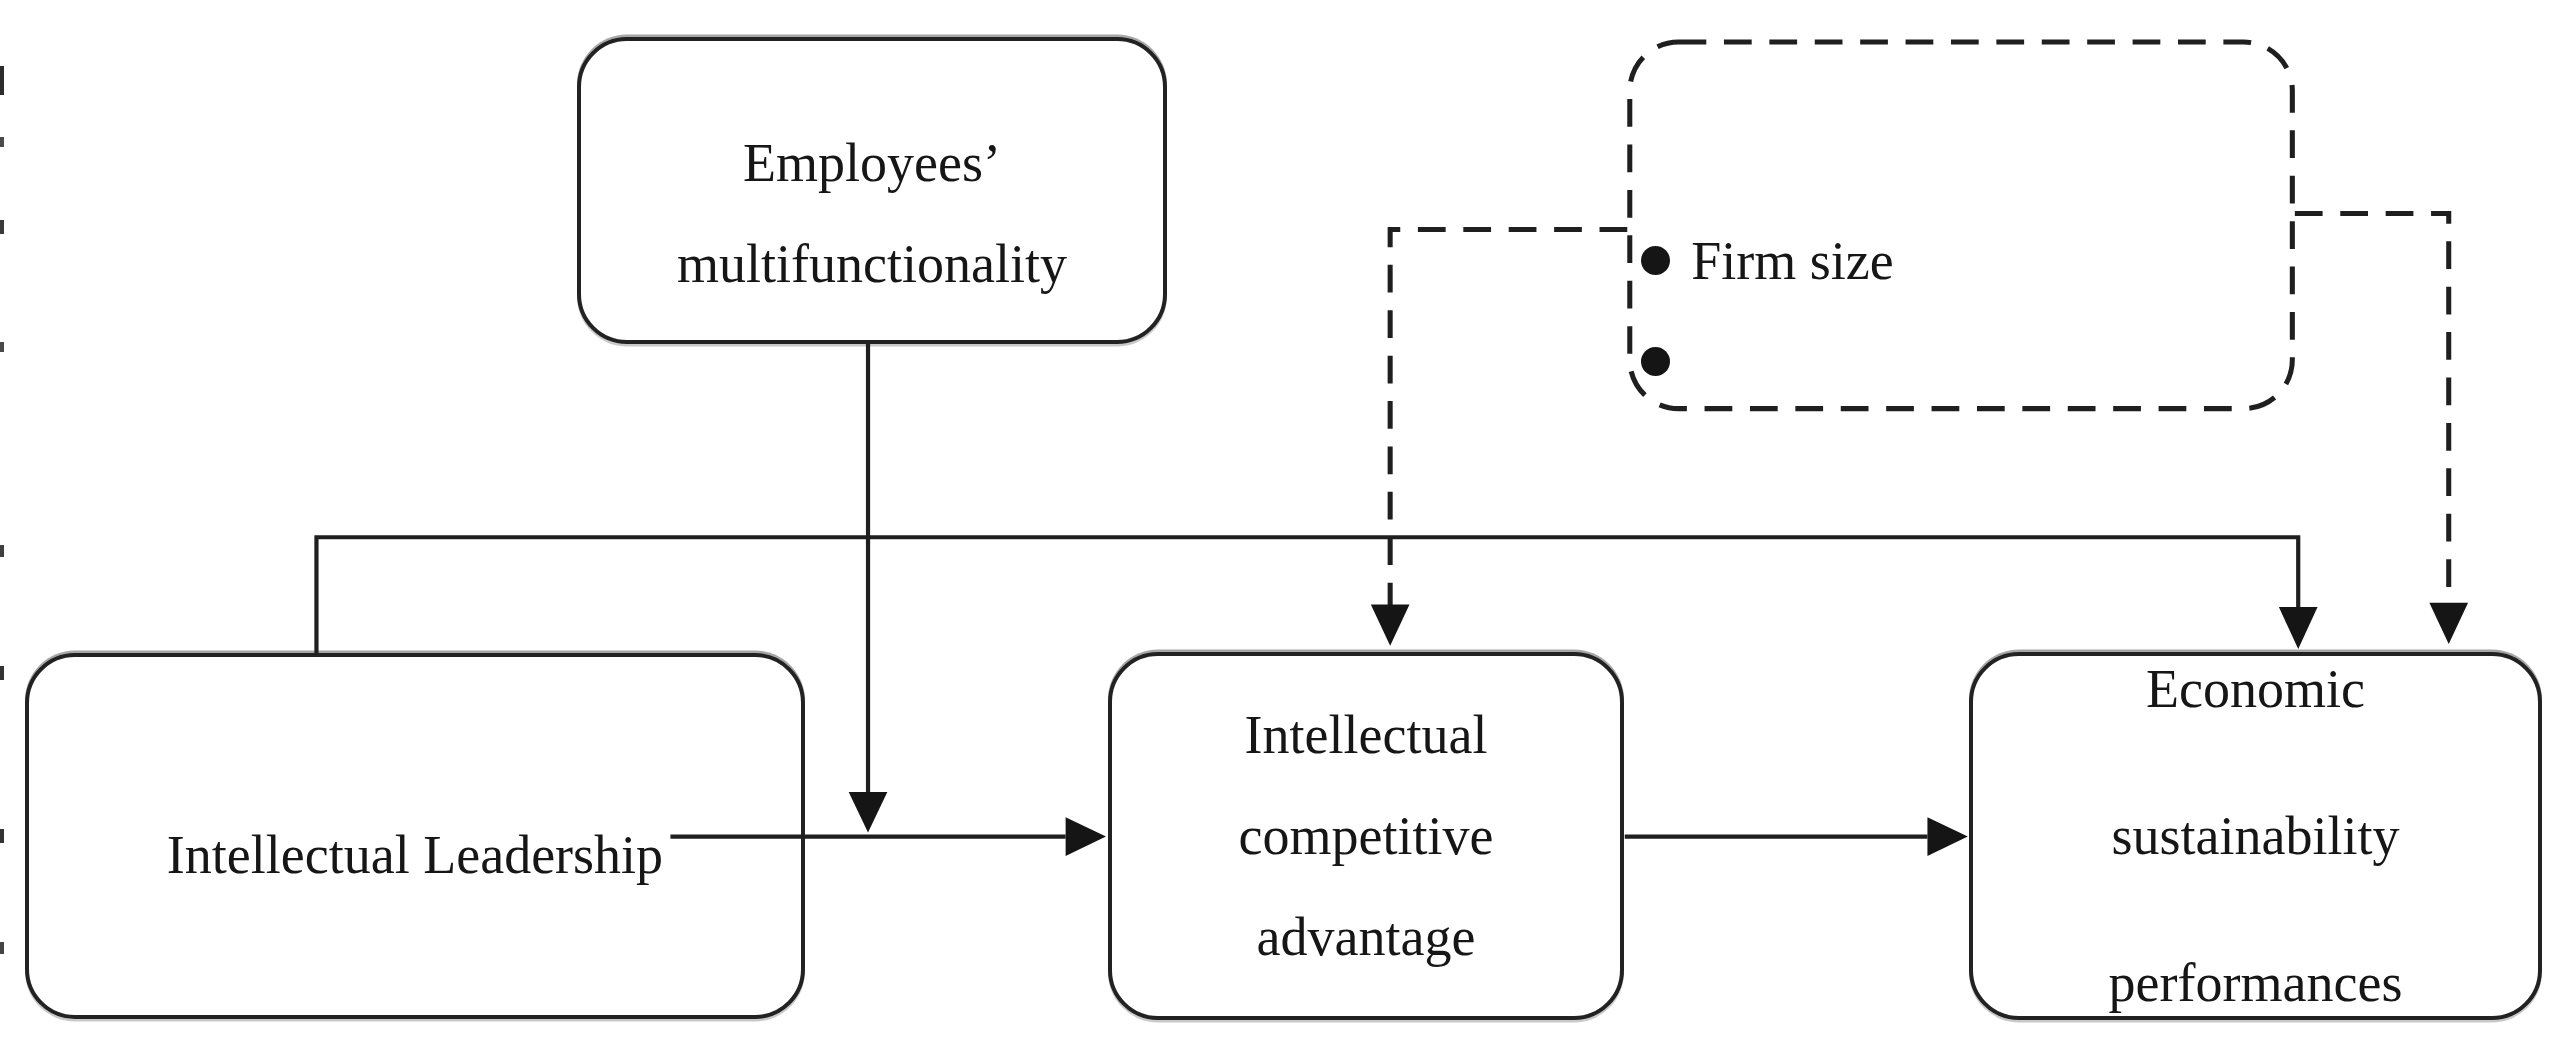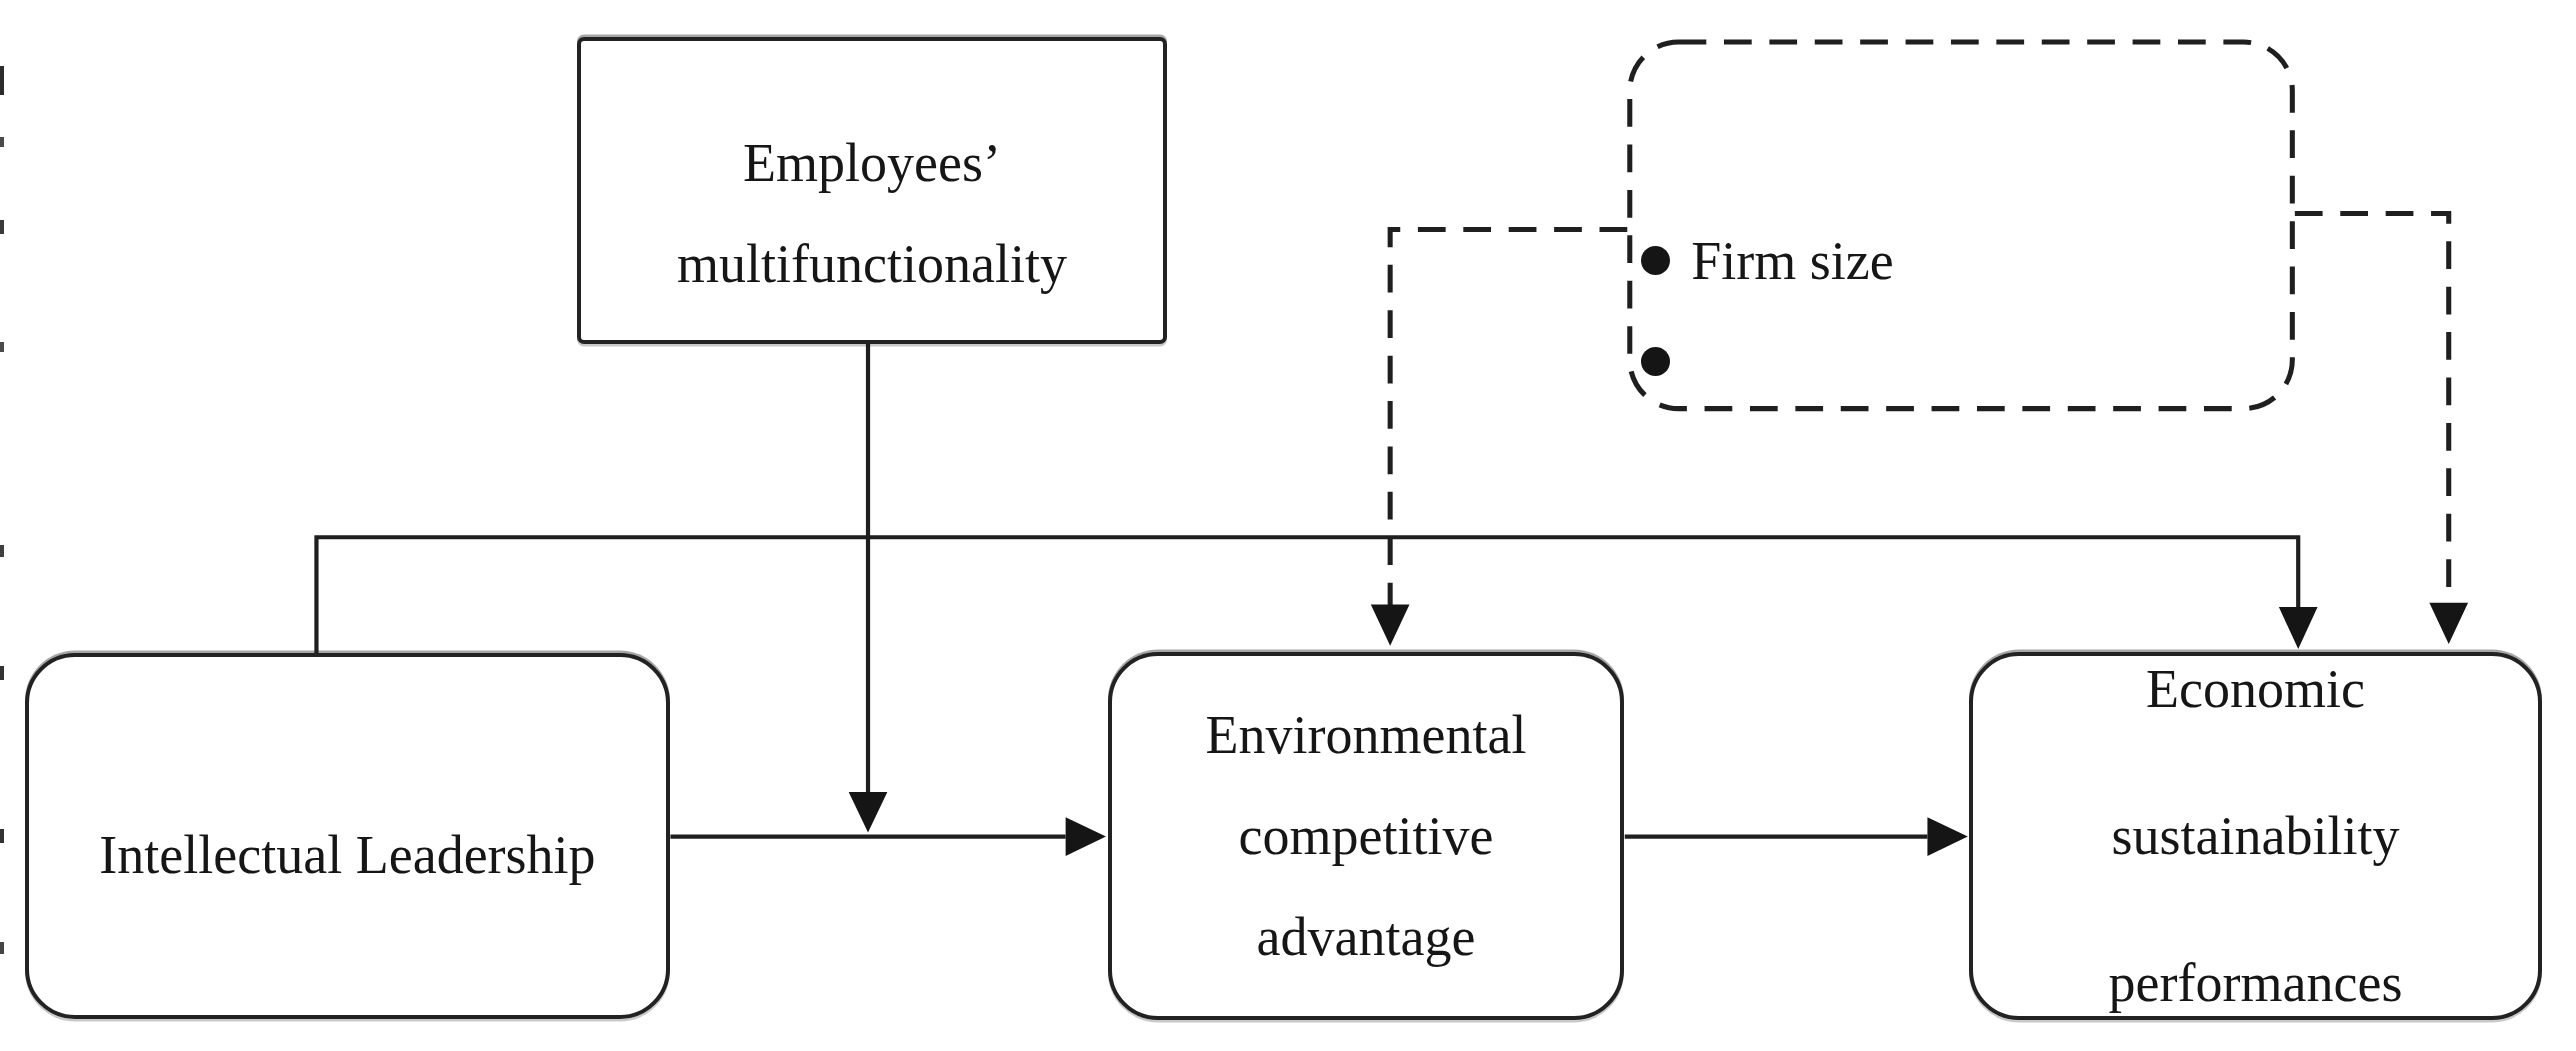--- a/index.html
+++ b/index.html
@@ -28,22 +28,22 @@
     justify-content: center;
     align-items: center;
     text-align: center;
     font-size: 54px;
     line-height: 101px;
     white-space: nowrap;
     box-shadow: 0 -2.5px 0 #a6a6a6, 0 2.5px 0 #c9c9c9;
   }
   .node .bl { height: 101px; }
 
-  .node-employees   { left: 577px;  top: 37px;  width: 590px; height: 307px; padding-top: 46px; border-radius: 7px; }
-  .node-ilp         { left: 25px;   top: 653px; width: 645px; height: 366px; padding-top: 38px; }
+  .node-employees   { left: 577px;  top: 37px;  width: 590px; height: 307px; padding-top: 46px; }
+  .node-ilp         { left: 25px;   top: 653px; width: 780px; height: 366px; padding-top: 38px; }
   .node-env         { left: 1108px; top: 652px; width: 516px; height: 368px; }
   .node-eco         { left: 1969px; top: 652px; width: 573px; height: 368px; gap: 46px; }
 
   
   .node-controls {
     position: absolute;
     left: 1627px; top: 40px; width: 668px; height: 372px;
     display: flex;
     flex-direction: column;
     justify-content: flex-end;
@@ -86,21 +86,21 @@
   <div class="node node-employees">
     <div class="bl">Employees’</div>
     <div class="bl">multifunctionality</div>
   </div>
 
   <div class="node node-ilp">
     <div class="bl">Intellectual Leadership</div>
   </div>
 
   <div class="node node-env">
-    <div class="bl">Environmental</div>
+    <div class="bl">Intellectual</div>
     <div class="bl">competitive</div>
     <div class="bl">advantage</div>
   </div>
 
   <div class="node node-eco">
     <div class="bl">Economic</div>
     <div class="bl">sustainability</div>
     <div class="bl">performances</div>
   </div>
 

